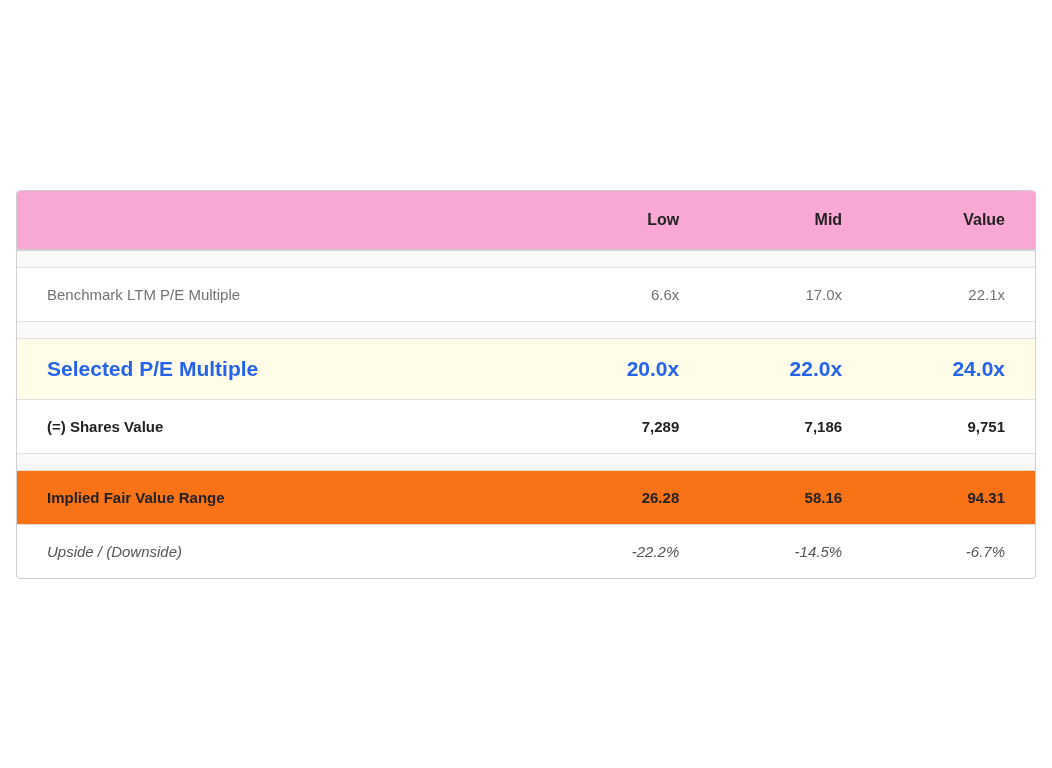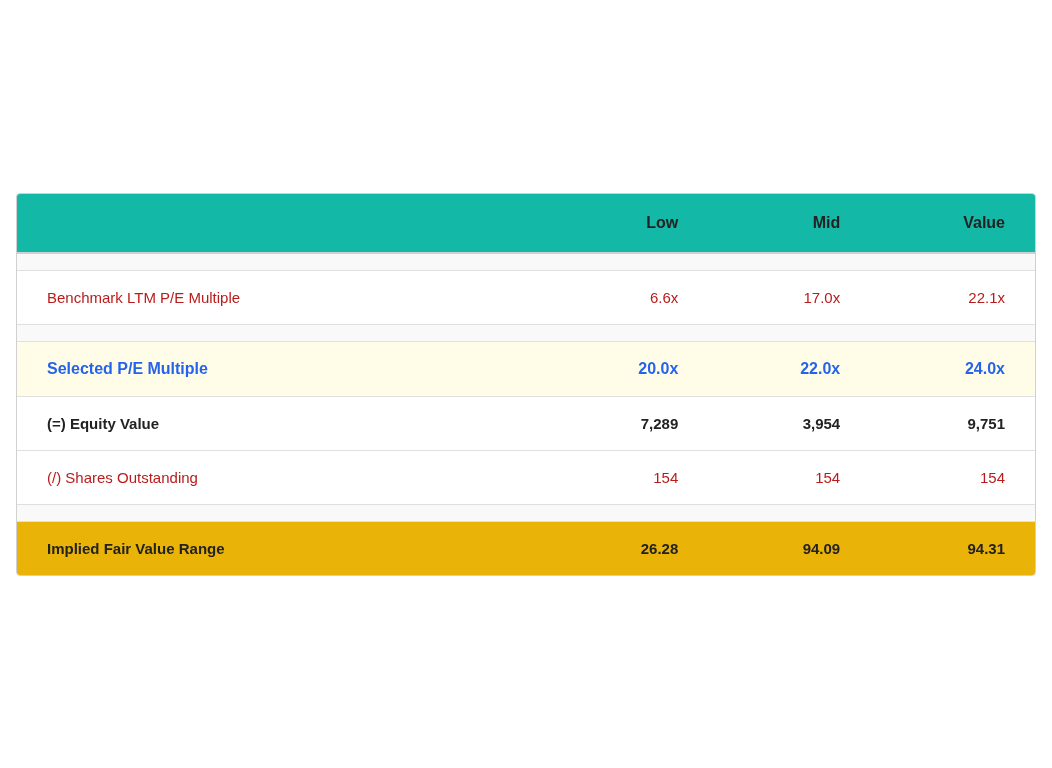--- a/index.html
+++ b/index.html
@@ -26,21 +26,21 @@
       border-radius: 4px;
       overflow: hidden;
     }
 
     table {
       width: 100%;
       border-collapse: collapse;
     }
 
     thead tr {
-      background: #14b8a6;
+      background: #f9a8d4;
       border-bottom: 2px solid #d0d0d0;
     }
 
     thead th {
       padding: 20px 30px;
       text-align: right;
       font-weight: 600;
       font-size: 16px;
       color: #222;
     }
@@ -55,35 +55,35 @@
     }
 
     tbody tr:last-child {
       border-bottom: none;
     }
 
     tbody td {
       padding: 18px 30px;
       text-align: right;
       font-size: 15px;
-      color: #b91c1c;
+      color: #737373;
     }
 
     tbody td:first-child {
       text-align: left;
     }
 
     .highlighted-row {
       background: #fffde7;
     }
 
     .highlighted-row td {
       font-weight: 700;
       color: #2563eb;
-      font-size: 16px;
+      font-size: 21px;
     }
 
     .highlighted-row td:first-child {
       color: #2563eb;
     }
 
     .bold-row td {
       font-weight: 700;
       color: #222;
     }
@@ -92,21 +92,21 @@
       color: #2563eb !important;
       font-weight: normal;
     }
 
     .italic-row td {
       font-style: italic;
       color: #555;
     }
 
     .implied-row {
-      background: #eab308;
+      background: #f97316;
     }
 
     .implied-row td {
       font-weight: 700;
       font-size: 15px;
       color: #222;
     }
 
     .spacer-row td {
       padding: 6px 0;
@@ -146,39 +146,39 @@
 
       <tr class="highlighted-row">
         <td>Selected P/E Multiple</td>
         <td>20.0x</td>
         <td>22.0x</td>
         <td>24.0x</td>
       </tr>
 
 
       <tr class="bold-row">
-        <td>(=) Equity Value</td>
+        <td>(=) Shares Value</td>
         <td>7,289</td>
-        <td>3,954</td>
+        <td>7,186</td>
         <td>9,751</td>
       </tr>
 
-      <tr>
-        <td>(/) Shares Outstanding</td>
-        <td>154</td>
-        <td>154</td>
-        <td>154</td>
-      </tr>
 
       <tr class="spacer-row">
         <td colspan="4" style="padding: 8px; background: #f9f9f9; border-bottom: 1px solid #e0e0e0;"></td>
       </tr>
 
       <tr class="implied-row">
         <td>Implied Fair Value Range</td>
         <td>26.28</td>
-        <td>94.09</td>
+        <td>58.16</td>
         <td>94.31</td>
       </tr>
 
+      <tr class="italic-row">
+        <td>Upside / (Downside)</td>
+        <td>-22.2%</td>
+        <td>-14.5%</td>
+        <td>-6.7%</td>
+      </tr>
     </tbody>
   </table>
 </div>
 
 </body></html>

